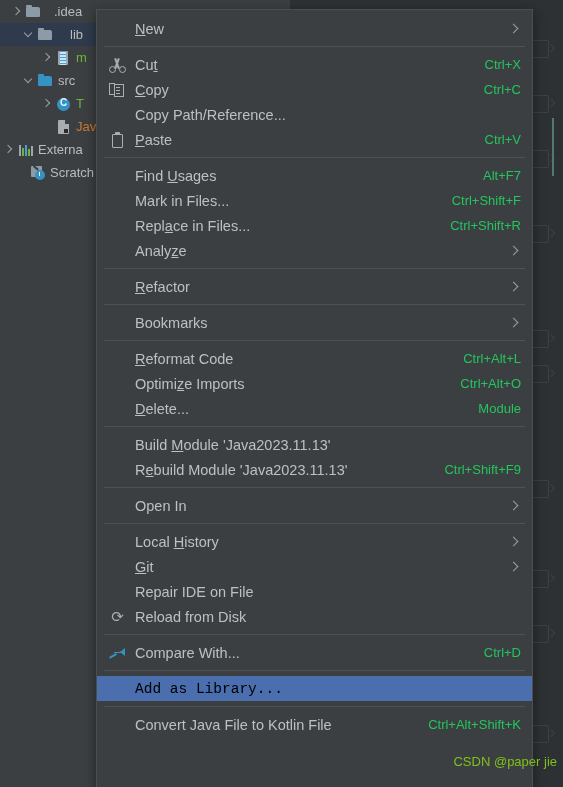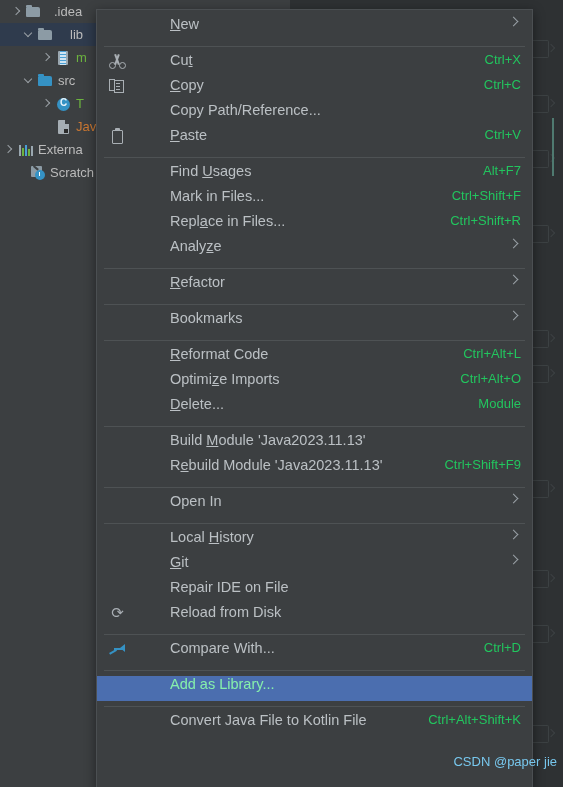--- a/index.html
+++ b/index.html
@@ -234,24 +234,24 @@
     box-shadow: 0 3px 11px rgba(0,0,0,0.45);
     padding: 6px 0 0 0;
     box-sizing: border-box;
     overflow: hidden;
     height: 781px;
   }
   .mi {
     position: relative;
     height: 25px;
     display: flex;
+    align-items: center;
     padding: 0 11px 0 0;
     box-sizing: border-box;
     cursor: default;
-    gap: 35px;
   }
   .mi-icon {
     width: 21px; height: 18px;
     flex: none;
     margin-left: 11px;
     position: relative;
   }
   .mi-label {
     flex: 1 1 auto;
     font-size: 14.5px;
@@ -277,21 +277,21 @@
     position: absolute;
     left: 1px; top: 2px;
     width: 6px; height: 6px;
     border-right: 1.6px solid #9aa0a6;
     border-bottom: 1.6px solid #9aa0a6;
     transform: rotate(-45deg);
   }
   .mi.selected {
     background: #4b6eaf;
   }
-  .mi.selected .mi-label { color: #86efac; }
+  .mi.selected .mi-label { color: #000000; font-family: Liberation Mono, monospace; }
 
   .mi-sep {
     height: 1px;
     margin: 5px 7px 5px 7px;
     background: #4e5254;
   }
 
   
   .g-scissors, .g-copy, .g-paste, .g-reload, .g-compare {
     position: absolute;
@@ -362,21 +362,21 @@
     border-top: 4px solid transparent;
     border-bottom: 4px solid transparent;
     border-right: 5px solid #3592c4;
   }
 
   
   .watermark {
     position: absolute;
     right: 6px; bottom: 18px;
     font-size: 13px;
-    color: #7dd3fc;
+    color: #84cc16;
     white-space: nowrap;
     opacity: 0.92;
   }
 </style>
 </head>
 <body>
 
 <div id="app">
 
   <div class="editor-bg">

